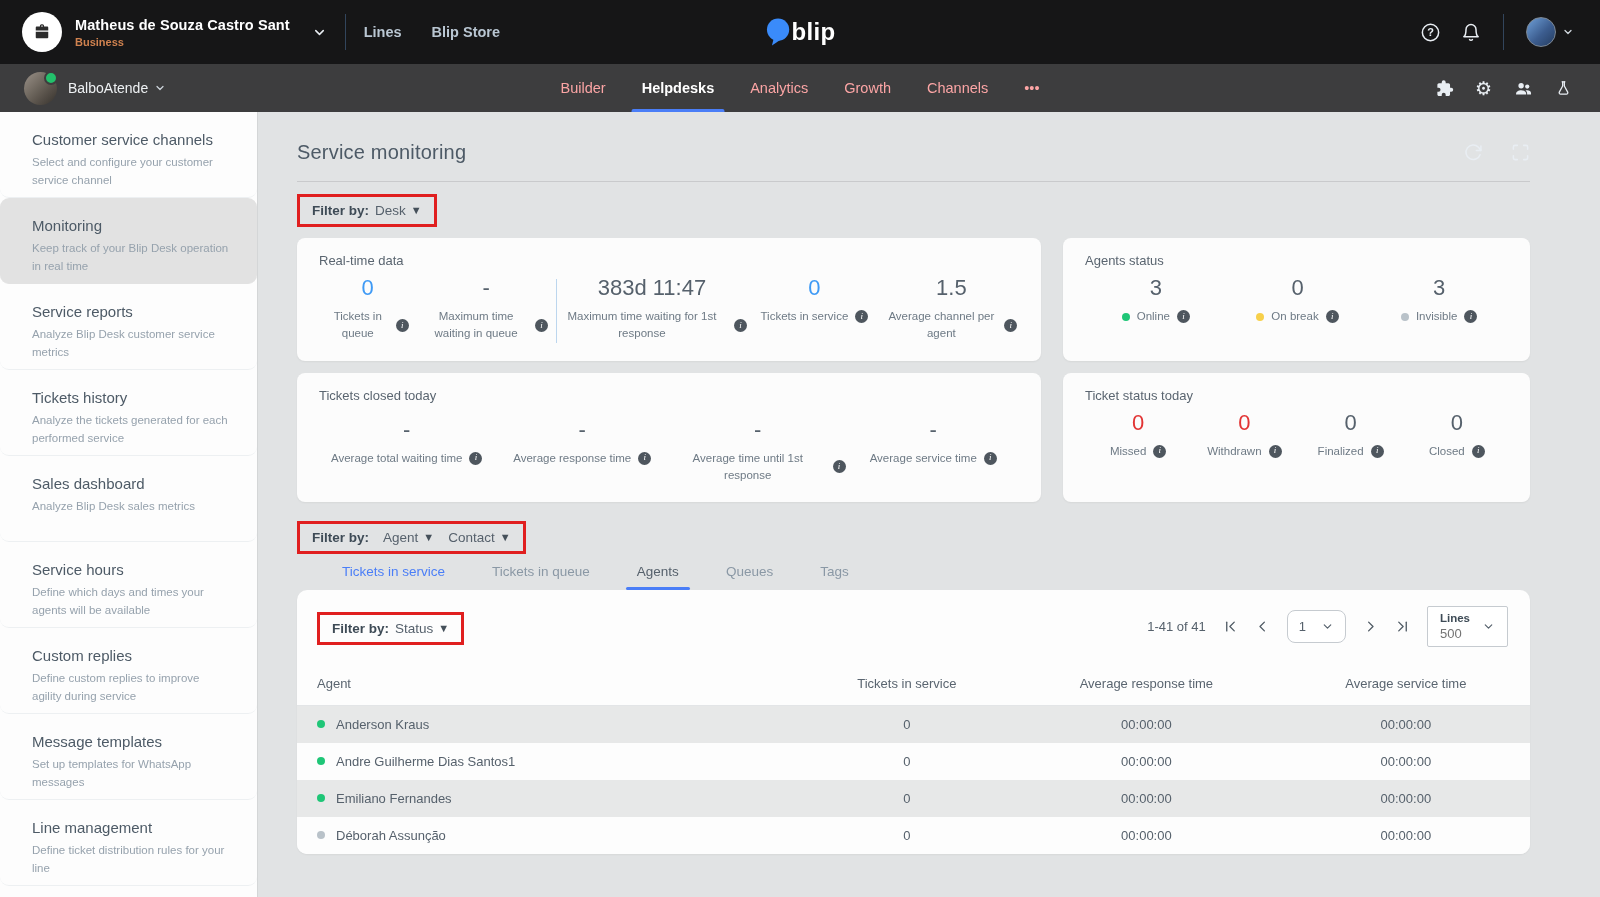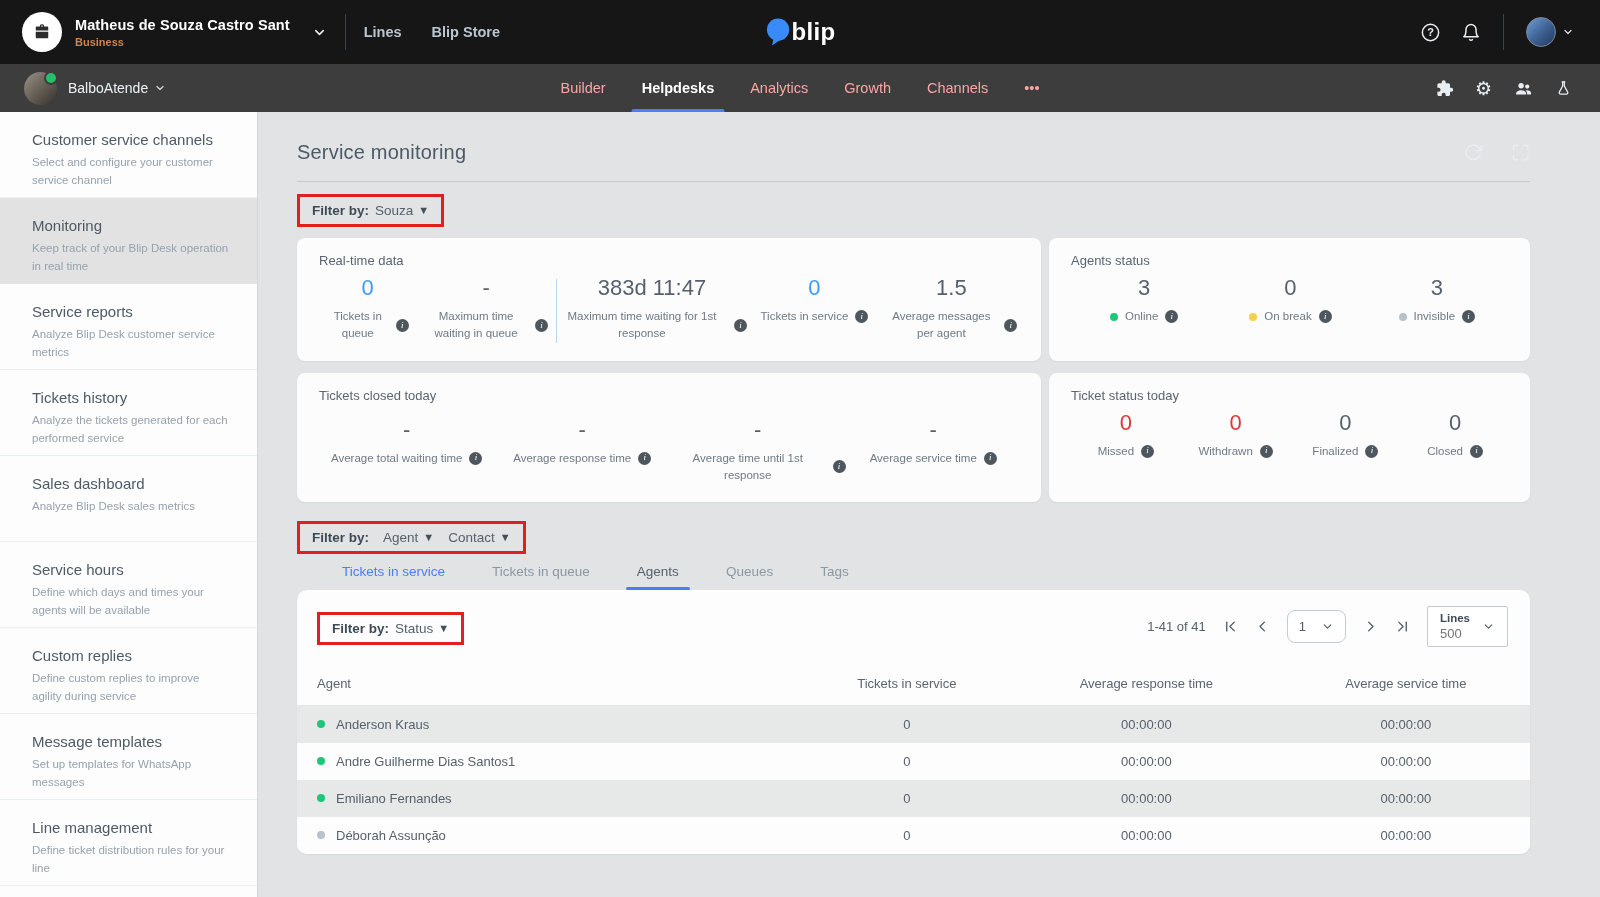--- a/index.html
+++ b/index.html
@@ -34,38 +34,38 @@
   .bot-chevron { color:#cfd6dd; margin-left:6px; }
   .apptabs { position:absolute; left:50%; transform:translateX(-50%); height:100%; display:flex; align-items:stretch; }
   .apptab { display:flex; align-items:center; padding:0 18px; font-size:14.5px; color:#fca5a5; cursor:pointer; position:relative; }
   .apptab.active { color:#ffffff; font-weight:bold; }
   .apptab.active::after { content:""; position:absolute; left:8px; right:8px; bottom:0; height:3px; background:#4a7ef7; border-radius:2px 2px 0 0; }
   .appbar-right { margin-left:auto; margin-right:28px; display:flex; align-items:center; gap:21px; color:#cfe0ee; }
   .gear-glyph { font-size:19px; line-height:19px; }
 
   
   .sidebar { position:absolute; top:112px; left:0; bottom:0; width:258px; background:#fdfdfd; border-right:1px solid #d4d6d7; }
-  .side-item { padding:19px 26px 0 32px; min-height:86px; border-bottom:1px solid #edf0f2; cursor:pointer; background:#fdfdfd; }
+  .side-item { padding:19px 26px 0 32px; min-height:86px; border-bottom:1px solid #edf0f2; cursor:pointer; background:#fdfdfd;border-radius:9px; }
   .side-item.active { background:#e2e2e2; border-bottom-color:#e2e2e2; }
   .side-title { font-size:15px; color:#4d5a66; }
   .side-desc { font-size:11.5px; color:#96a2ad; line-height:1.55; margin-top:6px; }
 
   
   .main { position:absolute; top:112px; left:258px; right:0; bottom:0; background:#e1e3e4; padding:0 70px 0 39px; overflow:hidden; }
   .title-row { display:flex; align-items:center; justify-content:space-between; padding-top:29px; }
   .page-title { font-size:20px; color:#4d5a66; letter-spacing:.2px; }
   .title-icons { display:flex; gap:28px; color:#5a6570; }
   .rule { border-bottom:1px solid #c9cacc; margin-top:17px; }
 
   .filter-chip { display:inline-flex; align-items:center; gap:6px; border:3px solid #e01f1f; padding:6px 12px; margin-top:12px; cursor:pointer; background:transparent; }
   .filter-label { font-size:13.5px; font-weight:bold; color:#3e4b56; }
   .filter-value { font-size:13.5px; color:#56616c; display:inline-flex; align-items:center; gap:5px; cursor:pointer; }
   .caret { font-size:11px; color:#45505a; line-height:1; }
 
-  .cards-row { display:flex; gap:8px; margin-top:11px;border-radius:27px; }
+  .cards-row { display:flex; gap:22px; margin-top:11px;border-radius:27px; }
   .card { background:#fcfcfc; border-radius:8px; padding:15px 20px 18px 22px; box-shadow:0 1px 2px rgba(0,0,0,.05); }
   .card-lg { width:744px; }
   .card-sm { flex:1; }
   .card-title { font-size:13px; color:#5a6570; }
   .metrics { display:flex; margin-top:5px; align-items:flex-start; }
   .metric { text-align:center; padding-top:2px; }
   .metric-value { font-size:22px; color:#56616c; }
   .metric-value[data-color="blue"] { color:#3f9af5; }
   .metric-value[data-color="dark"] { color:#56616c; }
   .metric-value[data-color="red"]  { color:#e23434; }
@@ -263,21 +263,21 @@
             <path d="M21 8V5a2 2 0 0 0-2-2h-3"></path>
           </svg>
       </span>
     </div>
   </div>
   <div class="rule"></div>
 
   <div class="filter-chip">
     <span class="filter-label">Filter by:</span>
     <span class="filter-value">
-        <span>Souza</span>
+        <span>Desk</span>
         <span class="caret">▼</span>
       </span>
   </div>
 
   
   <div class="cards-row">
     <div class="card card-lg">
       <div class="card-title">Real-time data</div>
       <div class="metrics">
         <div class="metric" style="flex:1.05;">
@@ -305,21 +305,21 @@
         <div class="metric" style="flex:1.45;">
           <div class="metric-value" data-color="blue">0</div>
           <div class="metric-label">
               <span class="lbl">Tickets in service</span>
               <span class="info-i">i</span>
             </div>
         </div>
         <div class="metric" style="flex:1.5;">
           <div class="metric-value" data-color="dark">1.5</div>
           <div class="metric-label">
-              <span class="lbl" style="max-width:112px;">Average messages per agent</span>
+              <span class="lbl" style="max-width:112px;">Average channel per agent</span>
               <span class="info-i">i</span>
             </div>
         </div>
       </div>
     </div>
 
     <div class="card card-sm">
       <div class="card-title">Agents status</div>
       <div class="metrics even-metrics">
         <div class="metric">

